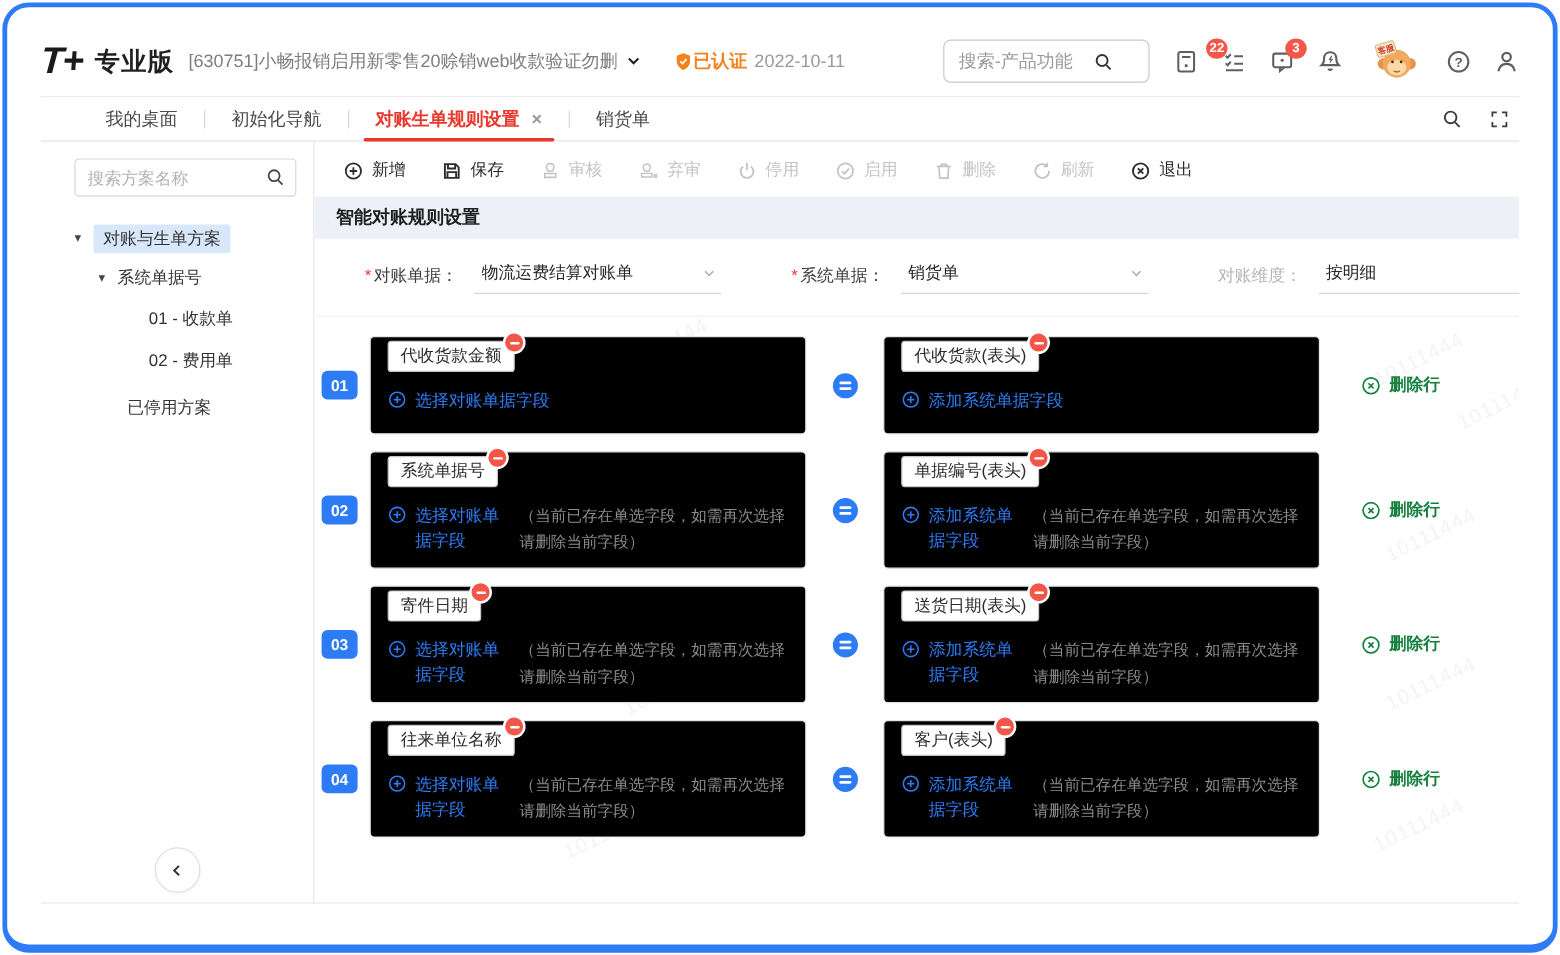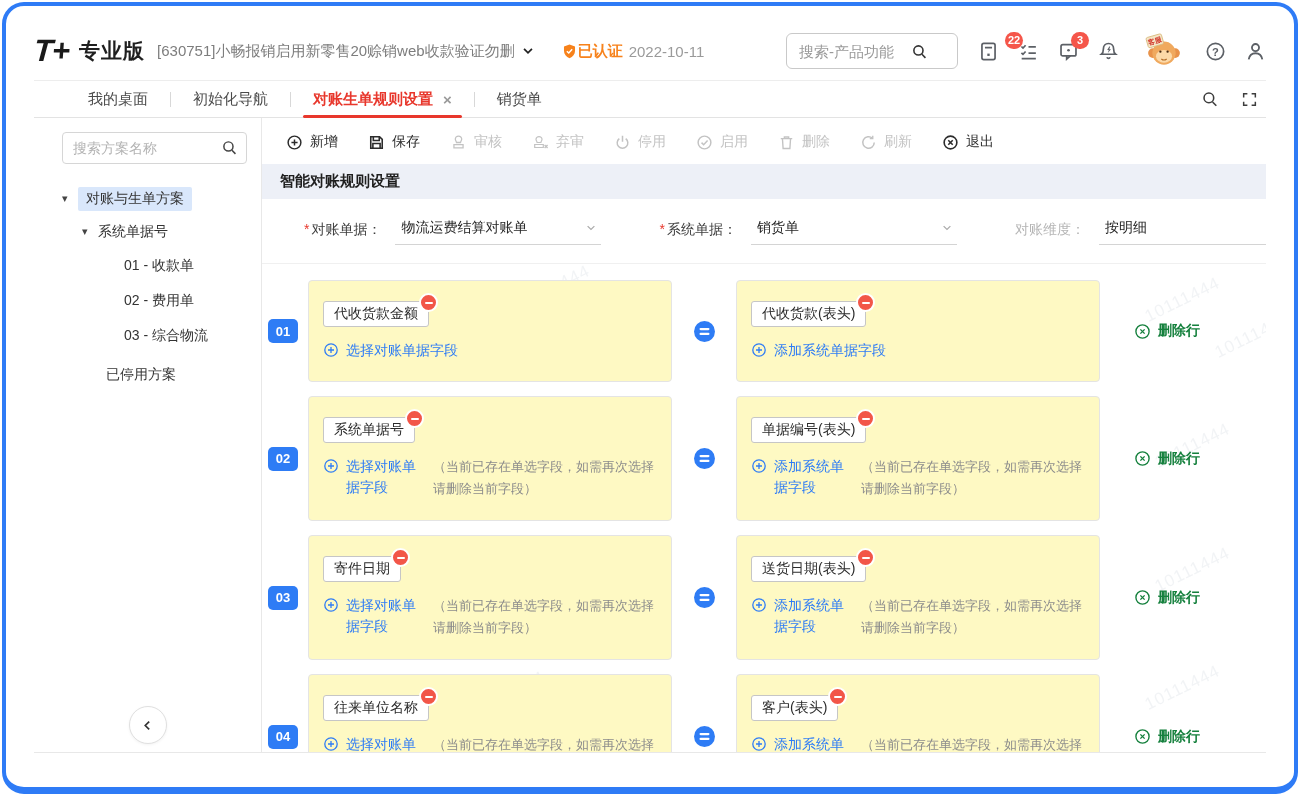--- a/index.html
+++ b/index.html
@@ -83,21 +83,21 @@
   .fvalue .chev{color:#aaa;display:flex;}
 
   
   .rules{position:relative;padding:16px 0 0 0;flex:1;}
   .grid{display:grid;grid-template-columns:30px 364px 44px 364px 1fr;column-gap:10px;padding-left:6px;align-items:center;position:relative;z-index:1;}
   .col-heads{margin-bottom:10px;}
   .col-title{font-weight:bold;font-size:15px;color:#2b2b2b;}
   .rule-row{margin-bottom:14px;}
   .row-no{background:#2e7cf5;color:#fff;width:30px;height:24px;border-radius:5px;display:flex;align-items:center;
           justify-content:center;font-size:13px;font-weight:bold;}
-  .card{background:#fef9c3;border:1px solid #e4e4e4;border-radius:4px;padding:20px 14px;min-height:82px;box-sizing:border-box;}
+  .card{background:#000000;border:1px solid #e4e4e4;border-radius:4px;padding:3px 14px;min-height:82px;box-sizing:border-box;}
   .tall .card{min-height:98px;}
   .tag{position:relative;display:inline-block;border:1px solid #c6c6c6;border-radius:3px;padding:3px 10px;
        font-size:14px;color:#2b2b2b;background:#fff;}
   .minus-badge{position:absolute;top:-9px;right:-10px;width:15px;height:15px;border-radius:50%;
                background:#f25648;border:2px solid #fff;}
   .minus-badge::after{content:"";position:absolute;left:3.5px;top:6.5px;width:8px;height:2px;background:#fff;border-radius:1px;}
   .add-line{display:flex;align-items:flex-start;margin-top:13px;gap:13px;}
   .add-link{display:flex;gap:7px;color:#2e7cf5;font-size:14px;line-height:21px;cursor:pointer;align-items:flex-start;}
   .add-link svg{flex:none;margin-top:2px;}
   .add-link .txt.narrow{width:74px;}
@@ -251,23 +251,20 @@
         <div class="tree-row lvl1">
           <span class="caret">▾</span>
           <span class="tree-label">系统单据号</span>
         </div>
         <div class="tree-row lvl2">
           <span class="tree-label">01 - 收款单</span>
         </div>
         <div class="tree-row lvl2">
           <span class="tree-label">02 - 费用单</span>
         </div>
-        <div class="tree-row lvl2">
-          <span class="tree-label">03 - 综合物流</span>
-        </div>
         <div class="tree-row lvl1b">
           <span class="tree-label">已停用方案</span>
         </div>
       </div>
       <div class="collapse-btn">
         <svg width="15" height="15" viewBox="0 0 16 16" fill="none" stroke="currentColor" stroke-width="1.8">
                 <path d="M9.8 3.8L5.6 8l4.2 4.2"></path>
               </svg>
       </div>
     </div>

